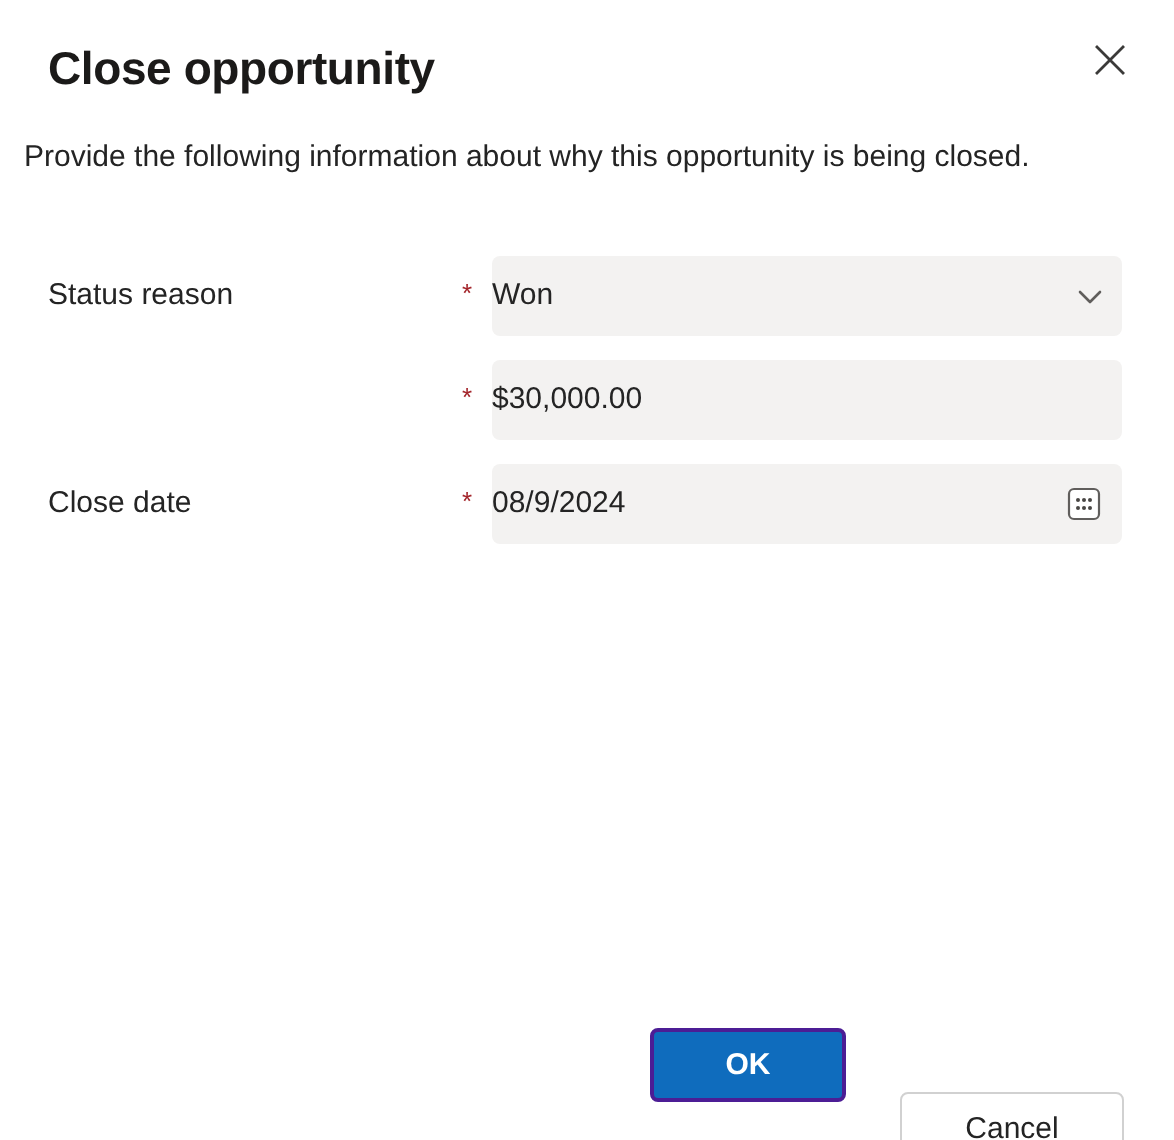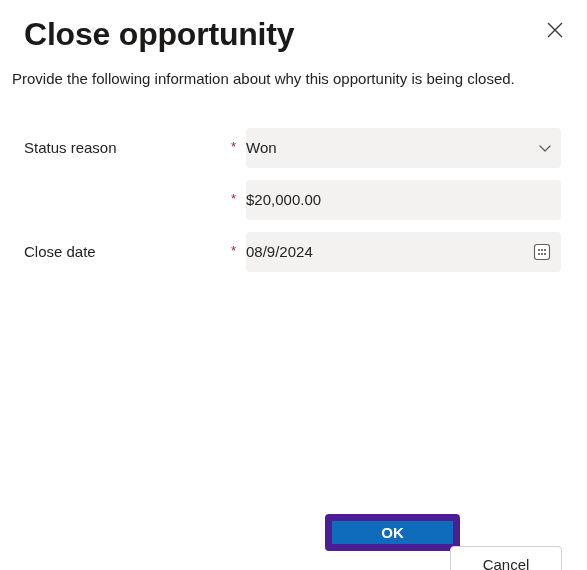--- a/index.html
+++ b/index.html
@@ -20,21 +20,21 @@
     height: 570px;
     background: #ffffff;
     box-sizing: border-box;
   }
 
   
   .dialog-title {
     position: absolute;
     left: 24px;
     top: 18px;
-    font-size: 32px;
+    font-size: 23px;
     line-height: 32px;
     font-weight: bold;
     color: #1b1a19;
     letter-spacing: -0.2px;
   }
   .close-button {
     position: absolute;
     right: 16px;
     top: 14px;
     width: 32px;
@@ -154,24 +154,24 @@
     font-family: "Liberation Sans", sans-serif;
     cursor: pointer;
     display: flex;
     align-items: center;
     justify-content: center;
     box-sizing: border-box;
     padding: 0;
   }
   .btn-primary {
     left: 325px;
-    width: 135px;
+    width: 98px;
     background: #0f6cbd;
     color: #ffffff;
-    border: 7px solid #4c1d95;
+    border: 2px solid #4c1d95;
     font-weight: bold;
   }
   .btn-secondary {
     left: 450px;
     width: 112px;
     background: #ffffff;
     color: #242424;
     border: 1px solid #d1d1d1;
     margin-top: 32px;
   }
@@ -204,21 +204,21 @@
           <svg width="14" height="14" viewBox="0 0 14 14" aria-hidden="true">
             <path d="M2 5 L7 10 L12 5" stroke="#605e5c" stroke-width="1.3" fill="none" stroke-linecap="round" stroke-linejoin="round"></path>
           </svg>
         </span>
       </div>
     </div>
 
     <div class="form-row">
       <span class="required-star">*</span>
       <div class="field-control">
-        <span class="field-value">$20,000.00</span>
+        <span class="field-value">$30,000.00</span>
       </div>
     </div>
 
     <div class="form-row">
       <span class="field-label">Close date</span>
       <span class="required-star">*</span>
       <div class="field-control">
         <span class="field-value">08/9/2024</span>
         <span class="calendar-icon">
           <svg width="20" height="20" viewBox="0 0 20 20" aria-hidden="true">

